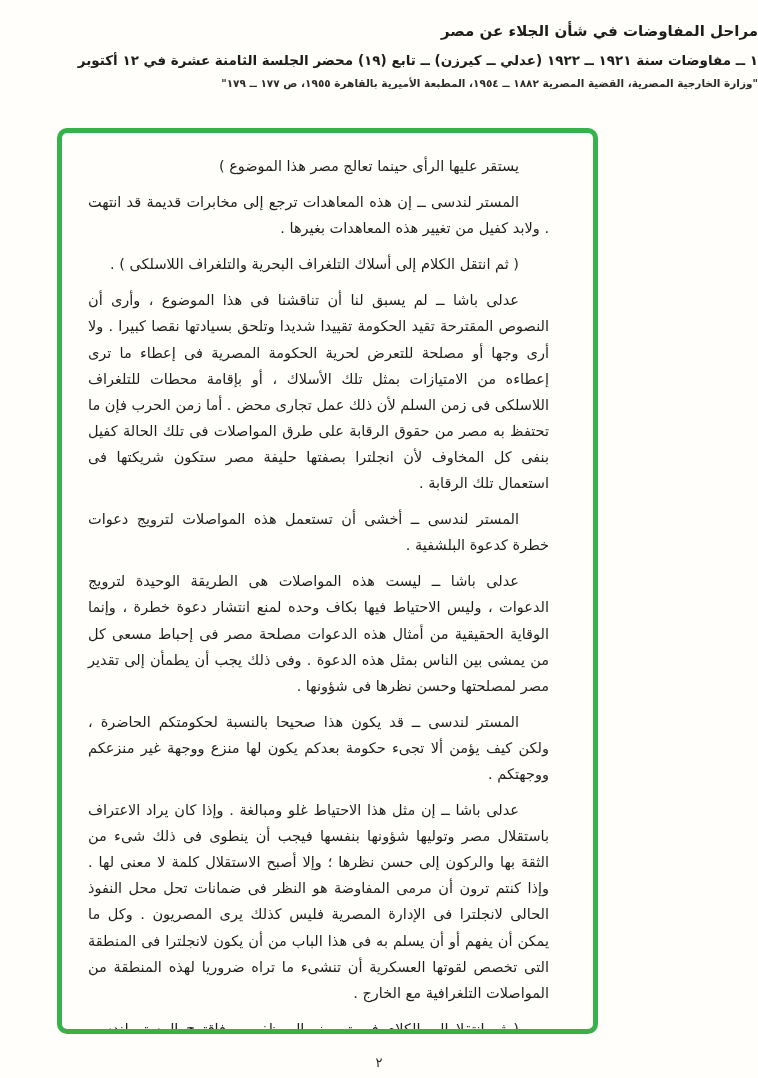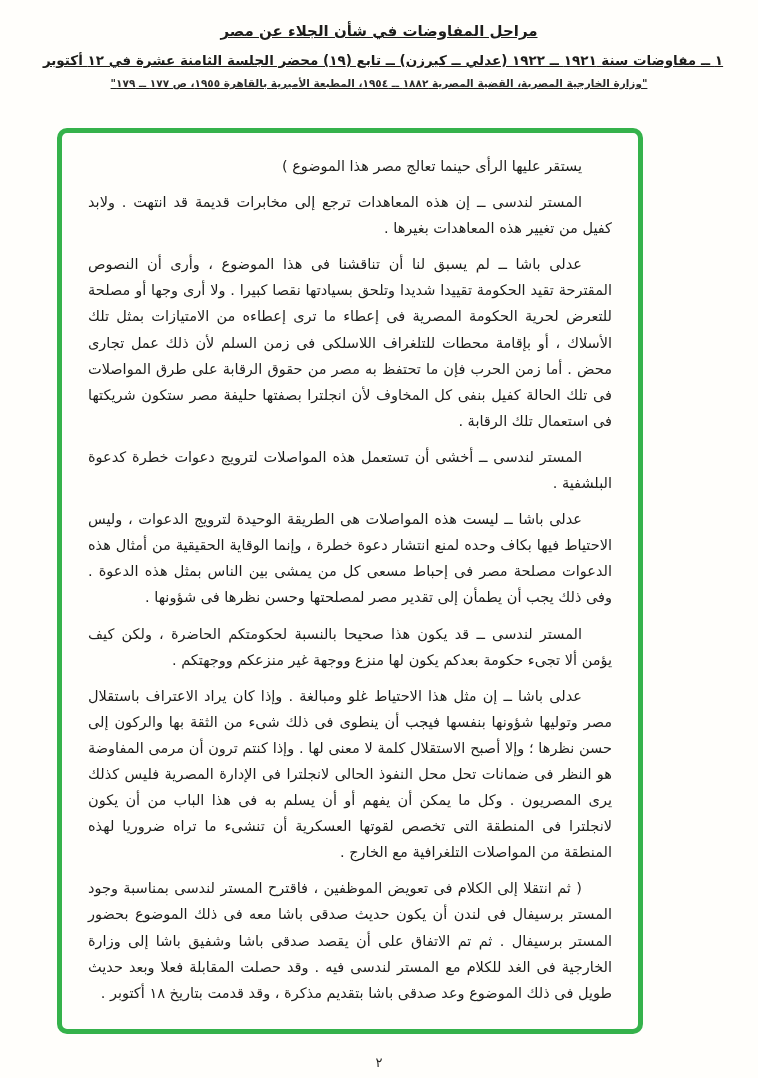--- a/index.html
+++ b/index.html
@@ -17,22 +17,21 @@
     height: 1078px;
     background: #fffefb;
     color: #1d1d1b;
     overflow: hidden;
   }
   .header {
     position: absolute;
     top: 22px;
     left: 0;
     width: 100%;
-    text-align: center;
-    text-decoration: underline;
+    text-align: right;
   }
   .title {
     font-size: 15px;
     font-weight: 700;
     margin-bottom: 12px;
   }
   .subtitle {
     font-size: 13.5px;
     font-weight: 700;
     margin-bottom: 9px;
@@ -41,25 +40,25 @@
   }
   .source {
     font-size: 10.5px;
     font-weight: 700;
     color: #2b2b29;
   }
   .green-box {
     position: absolute;
     top: 128px;
     left: 57px;
-    width: 586px;
+    width: 541px;
     height: 906px;
     border: 5px solid #35b24b;
     border-radius: 10px;
-    padding: 20px 26px 14px 26px;
+    padding: 20px 44px 14px 26px;
     overflow: hidden;
   }
   .para {
     margin: 0 0 10px 0;
     font-size: 14.5px;
     line-height: 1.8;
     text-align: justify;
     text-indent: 30px;
     color: #1d1d1b;
   }
@@ -81,20 +80,21 @@
 
   <div class="header">
     <div class="title">مراحل المفاوضات في شأن الجلاء عن مصر</div>
     <div class="subtitle">١ ــ مفاوضات سنة ١٩٢١ ــ ١٩٢٢ (عدلي ــ كيرزن) ــ تابع (١٩) محضر الجلسة الثامنة عشرة في ١٢ أكتوبر</div>
     <div class="source">"وزارة الخارجية المصرية، القضية المصرية ١٨٨٢ ــ ١٩٥٤، المطبعة الأميرية بالقاهرة ١٩٥٥، ص ١٧٧ ــ ١٧٩"</div>
   </div>
 
   <div class="green-box" style="border-color: rgb(53, 178, 75);">
     <p class="para">يستقر عليها الرأى حينما تعالج مصر هذا الموضوع )</p>
     <p class="para">المستر لندسى ــ إن هذه المعاهدات ترجع إلى مخابرات قديمة قد انتهت . ولابد كفيل من تغيير هذه المعاهدات بغيرها .</p>
+    <p class="para">( ثم انتقل الكلام إلى أسلاك التلغراف البحرية والتلغراف اللاسلكى ) .</p>
     <p class="para">عدلى باشا ــ لم يسبق لنا أن تناقشنا فى هذا الموضوع ، وأرى أن النصوص المقترحة تقيد الحكومة تقييدا شديدا وتلحق بسيادتها نقصا كبيرا . ولا أرى وجها أو مصلحة للتعرض لحرية الحكومة المصرية فى إعطاء ما ترى إعطاءه من الامتيازات بمثل تلك الأسلاك ، أو بإقامة محطات للتلغراف اللاسلكى فى زمن السلم لأن ذلك عمل تجارى محض . أما زمن الحرب فإن ما تحتفظ به مصر من حقوق الرقابة على طرق المواصلات فى تلك الحالة كفيل بنفى كل المخاوف لأن انجلترا بصفتها حليفة مصر ستكون شريكتها فى استعمال تلك الرقابة .</p>
     <p class="para">المستر لندسى ــ أخشى أن تستعمل هذه المواصلات لترويج دعوات خطرة كدعوة البلشفية .</p>
     <p class="para">عدلى باشا ــ ليست هذه المواصلات هى الطريقة الوحيدة لترويج الدعوات ، وليس الاحتياط فيها بكاف وحده لمنع انتشار دعوة خطرة ، وإنما الوقاية الحقيقية من أمثال هذه الدعوات مصلحة مصر فى إحباط مسعى كل من يمشى بين الناس بمثل هذه الدعوة . وفى ذلك يجب أن يطمأن إلى تقدير مصر لمصلحتها وحسن نظرها فى شؤونها .</p>
     <p class="para">المستر لندسى ــ قد يكون هذا صحيحا بالنسبة لحكومتكم الحاضرة ، ولكن كيف يؤمن ألا تجىء حكومة بعدكم يكون لها منزع ووجهة غير منزعكم ووجهتكم .</p>
     <p class="para">عدلى باشا ــ إن مثل هذا الاحتياط غلو ومبالغة . وإذا كان يراد الاعتراف باستقلال مصر وتوليها شؤونها بنفسها فيجب أن ينطوى فى ذلك شىء من الثقة بها والركون إلى حسن نظرها ؛ وإلا أصبح الاستقلال كلمة لا معنى لها . وإذا كنتم ترون أن مرمى المفاوضة هو النظر فى ضمانات تحل محل النفوذ الحالى لانجلترا فى الإدارة المصرية فليس كذلك يرى المصريون . وكل ما يمكن أن يفهم أو أن يسلم به فى هذا الباب من أن يكون لانجلترا فى المنطقة التى تخصص لقوتها العسكرية أن تنشىء ما تراه ضروريا لهذه المنطقة من المواصلات التلغرافية مع الخارج .</p>
     <p class="para">( ثم انتقلا إلى الكلام فى تعويض الموظفين ، فاقترح المستر لندسى بمناسبة وجود المستر برسيفال فى لندن أن يكون حديث صدقى باشا معه فى ذلك الموضوع بحضور المستر برسيفال . ثم تم الاتفاق على أن يقصد صدقى باشا وشفيق باشا إلى وزارة الخارجية فى الغد للكلام مع المستر لندسى فيه . وقد حصلت المقابلة فعلا وبعد حديث طويل فى ذلك الموضوع وعد صدقى باشا بتقديم مذكرة ، وقد قدمت بتاريخ ١٨ أكتوبر .</p>
   </div>
 
   <div class="page-num">٢</div>
 

